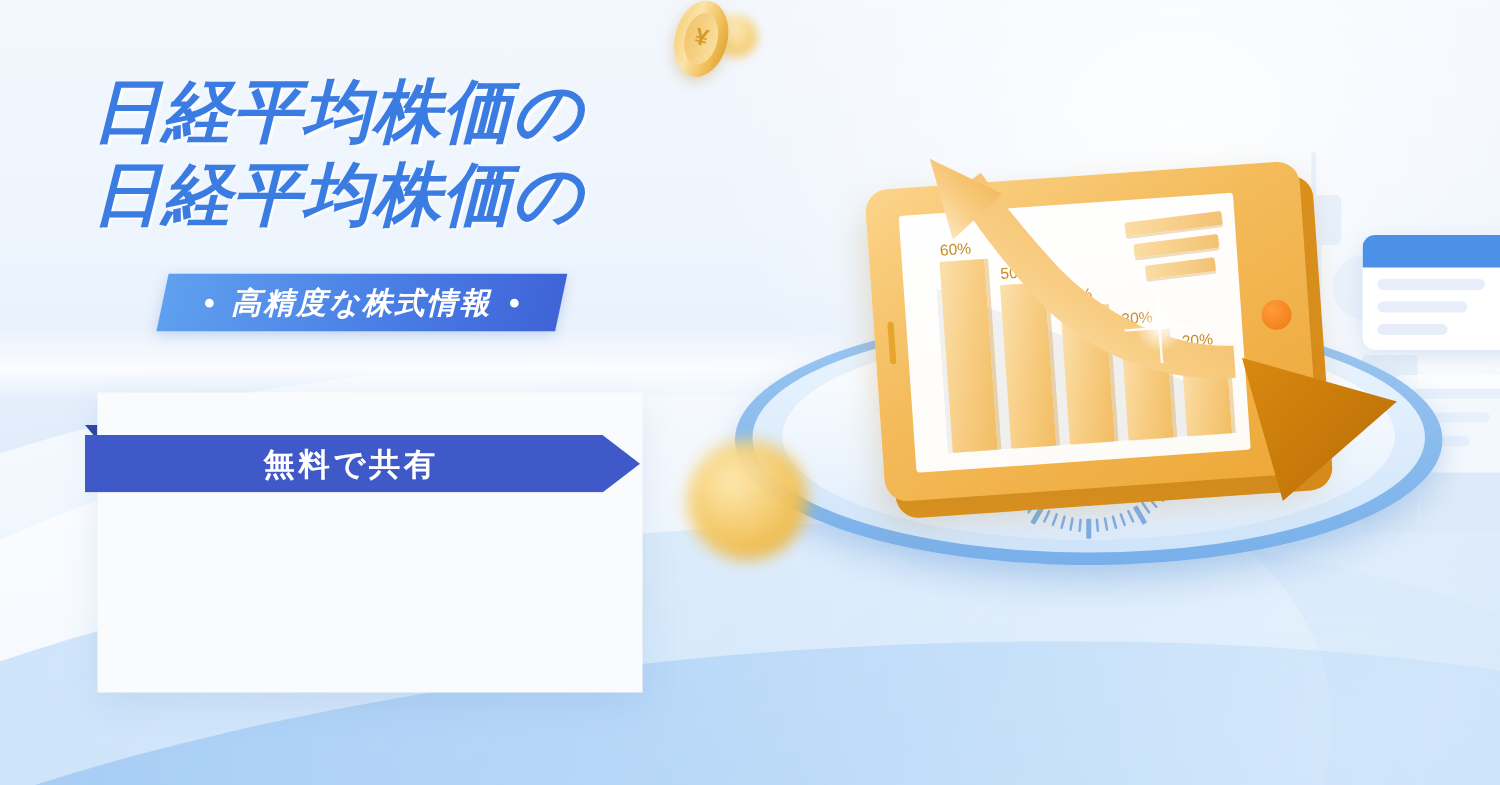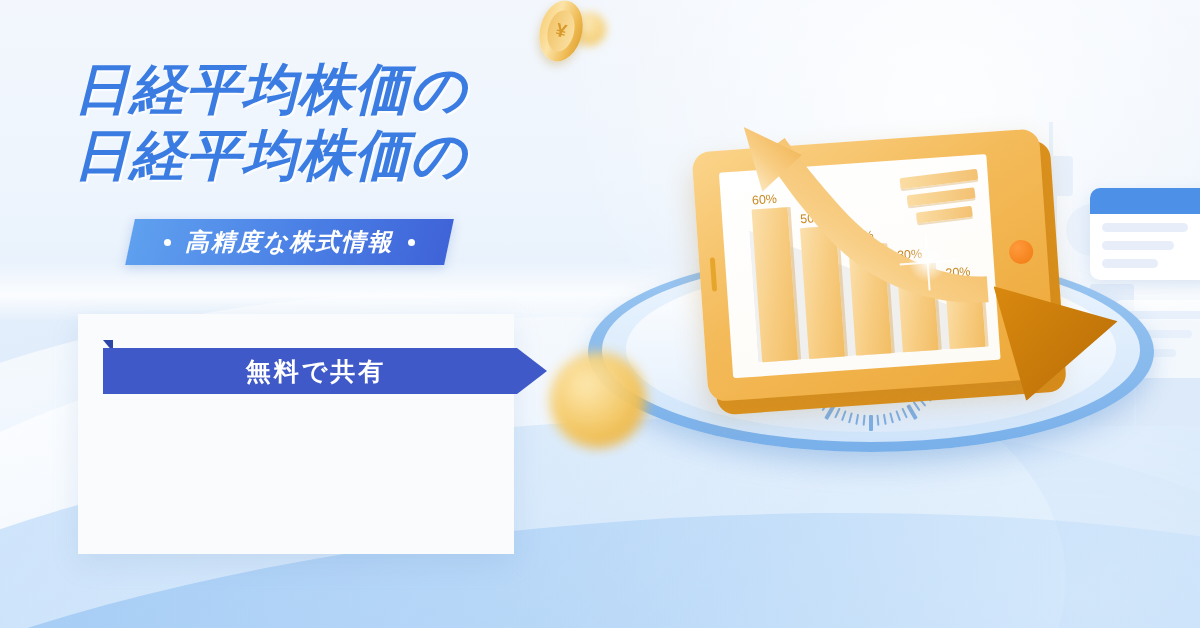--- a/index.html
+++ b/index.html
@@ -110,21 +110,21 @@
     color:#ffffff; font-size:24px; font-weight:bold; font-style:italic;
     letter-spacing:2px; white-space:nowrap;
   }
 
   
   .info-card{
     position:absolute; left:78px; top:314px; width:436px; height:240px;
     background:#fafbfd;
     box-shadow:0 10px 26px rgba(110,150,200,.16);
   }
-  .ribbon-wrap{ position:absolute; left:-10px; top:26px; width:444px; height:50px;margin-left:35px; }
+  .ribbon-wrap{ position:absolute; left:-10px; top:26px; width:444px; height:50px; }
   .ribbon-notch{
     position:absolute; left:0; top:0; width:10px; height:12px;
     background:#2c46a8;
     clip-path:polygon(0 0,100% 0,100% 100%);
   }
   .ribbon{
     position:absolute; left:0; top:8px; width:444px; height:46px;
     background:#4059c8;
     clip-path:polygon(0 0, calc(100% - 30px) 0, 100% 50%, calc(100% - 30px) 100%, 0 100%);
     display:flex; align-items:center; justify-content:center;

